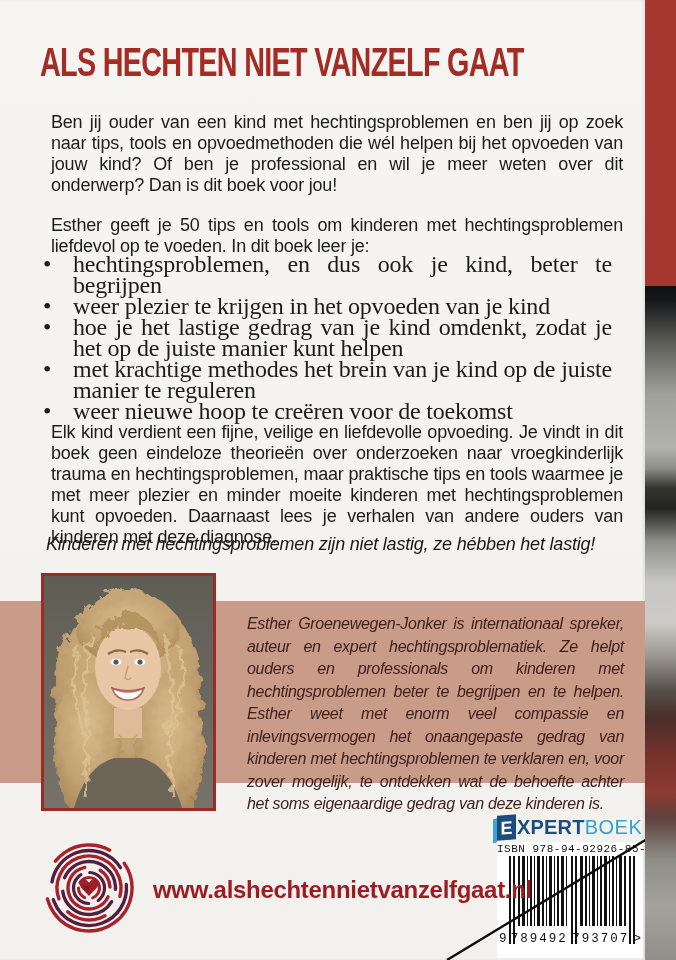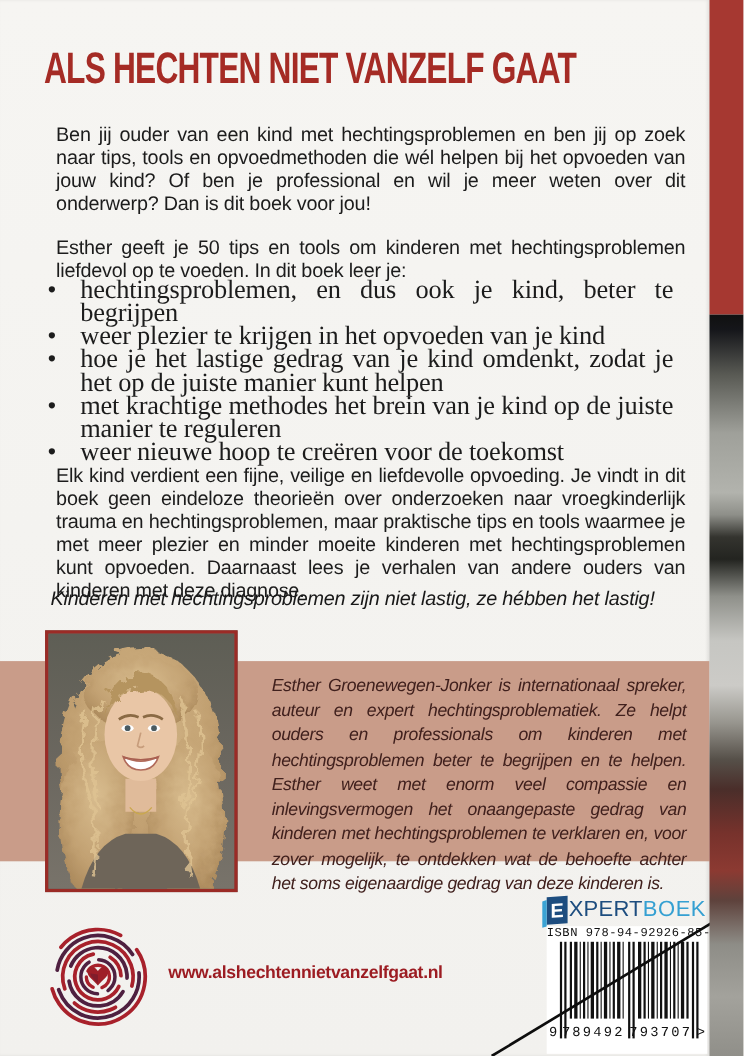--- a/index.html
+++ b/index.html
@@ -65,21 +65,21 @@
     display:inline-flex;align-items:center;justify-content:center;
     transform:skewY(-4deg);margin-right:1px;
   }
   .pub-book-page{
     position:absolute;left:-4px;top:3px;width:4px;height:24px;
     background:#3aa3d4;transform:skewY(-14deg);
   }
   .pub-book-e{
     position:relative;color:#fff;font-weight:bold;font-size:18px;line-height:1;
   }
-  .pub-xpert{font-size:20px;font-weight:normal;color:#1d4d7f;letter-spacing:.2px;}
+  .pub-xpert{font-size:20px;font-weight:bold;color:#1d4d7f;letter-spacing:.2px;}
   .pub-boek{font-size:20px;font-weight:normal;color:#35a0d2;letter-spacing:.5px;}
   
   .barcode-box{
     position:absolute;left:497px;top:842px;width:146px;height:116px;
     background:#fff;
   }
   .isbn-label{
     position:absolute;top:1px;left:0;right:0;text-align:center;
     font-family:"Liberation Mono",monospace;font-size:11px;letter-spacing:.5px;color:#101010;
     white-space:nowrap;
@@ -89,21 +89,21 @@
     position:absolute;left:2px;right:2px;top:90px;
     display:flex;justify-content:space-between;align-items:baseline;
     font-family:"Liberation Mono",monospace;font-size:12.5px;color:#101010;
   }
   .digits .grp{letter-spacing:2px;}
   .strike{position:absolute;left:-52px;top:-10px;overflow:visible;pointer-events:none;}
   
   .logo-spiral{position:absolute;left:43px;top:842px;width:92px;height:92px;}
   .website{
     position:absolute;left:153px;top:876px;
-    font-size:16px;font-weight:bold;color:#9c1c22;letter-spacing:-.3px;
+    font-size:24px;font-weight:bold;color:#9c1c22;letter-spacing:-.3px;
   }
   
   .edge{position:absolute;left:645px;top:0;width:31px;height:960px;}
   .edge-red{position:absolute;left:0;top:0;width:31px;height:286px;background:#a63831;}
   .edge-photo{
     position:absolute;left:0;top:286px;width:31px;height:674px;
     background:linear-gradient(180deg,
       #101010 0%,#15161a 2%,
       #585953 8%,#9fa09a 16%,#b2b3ad 24%,#8e8f89 27%,
       #34342f 30%,#232420 33%,

